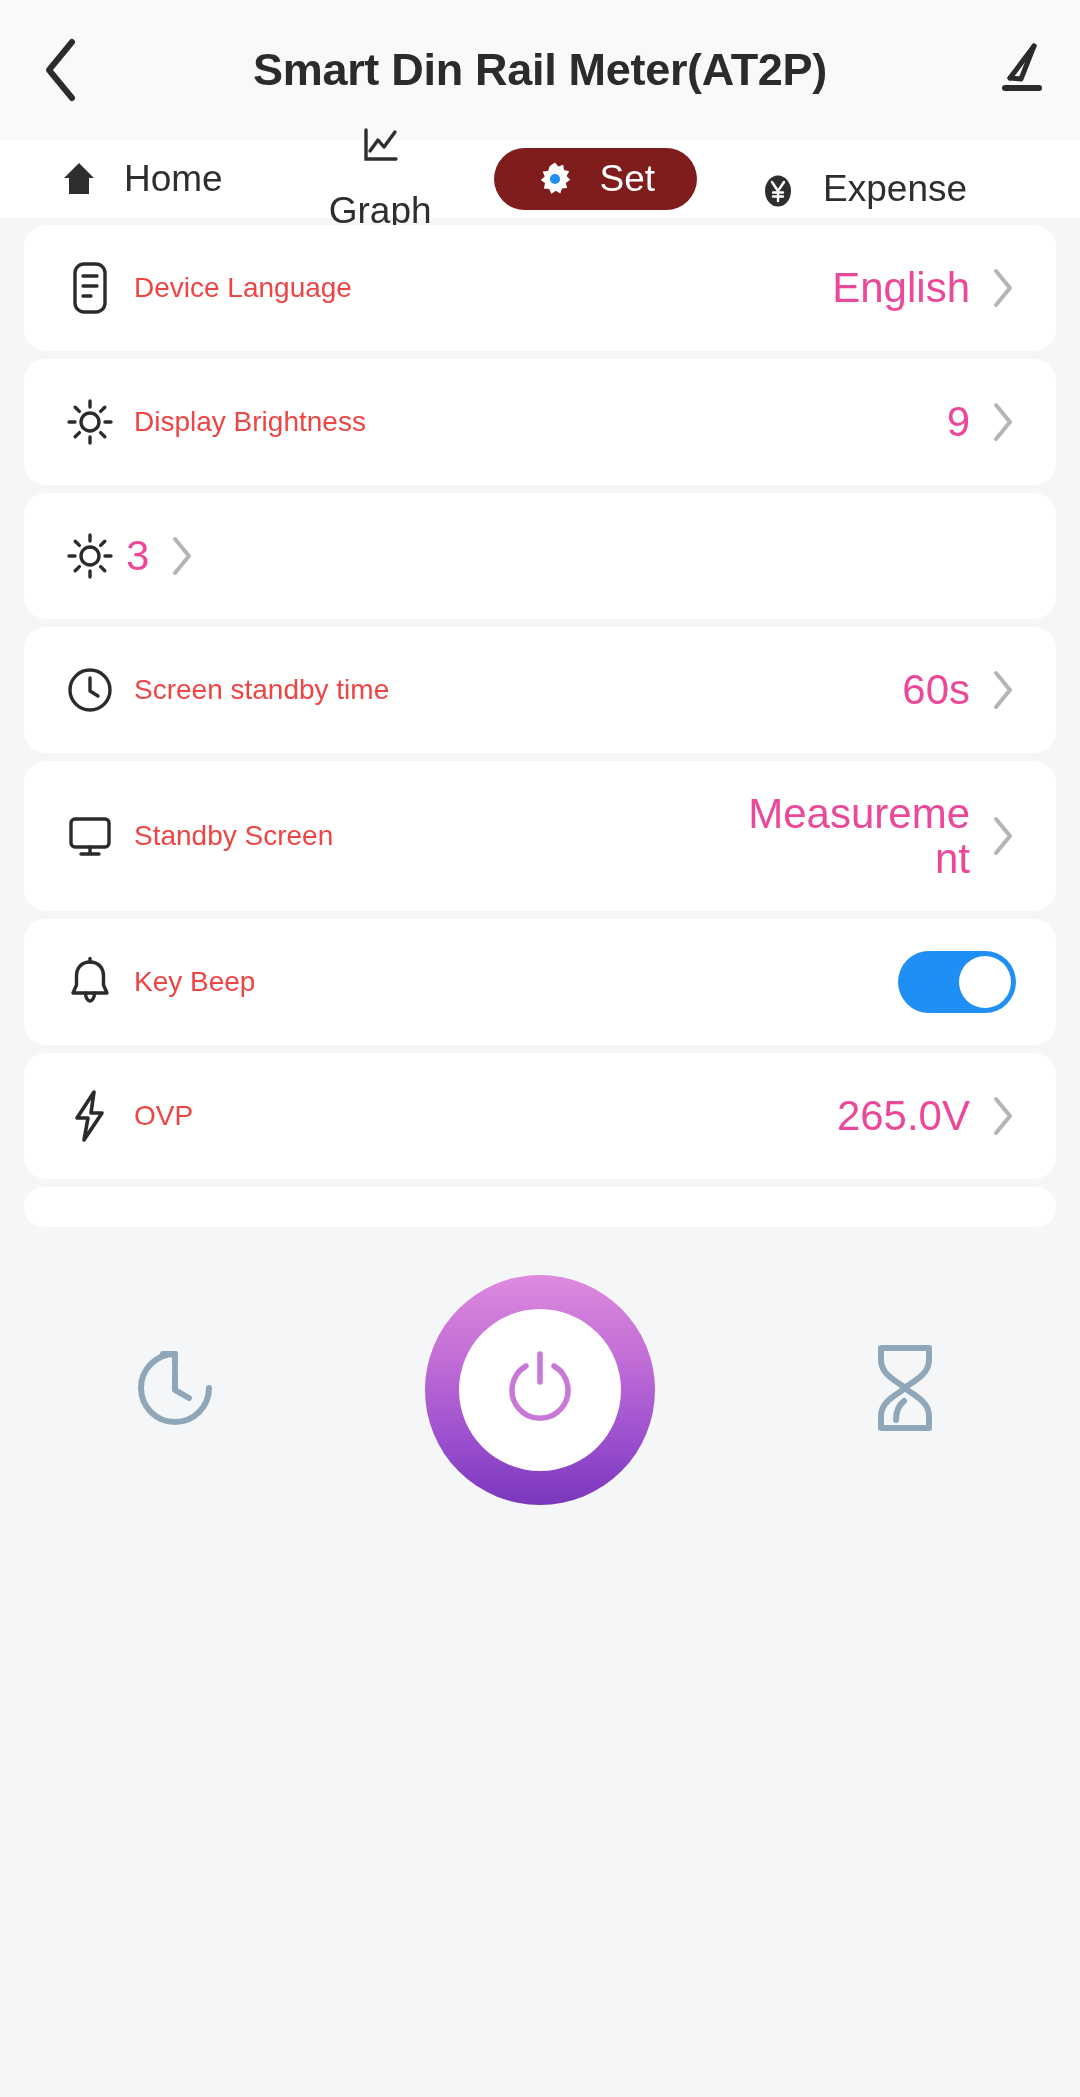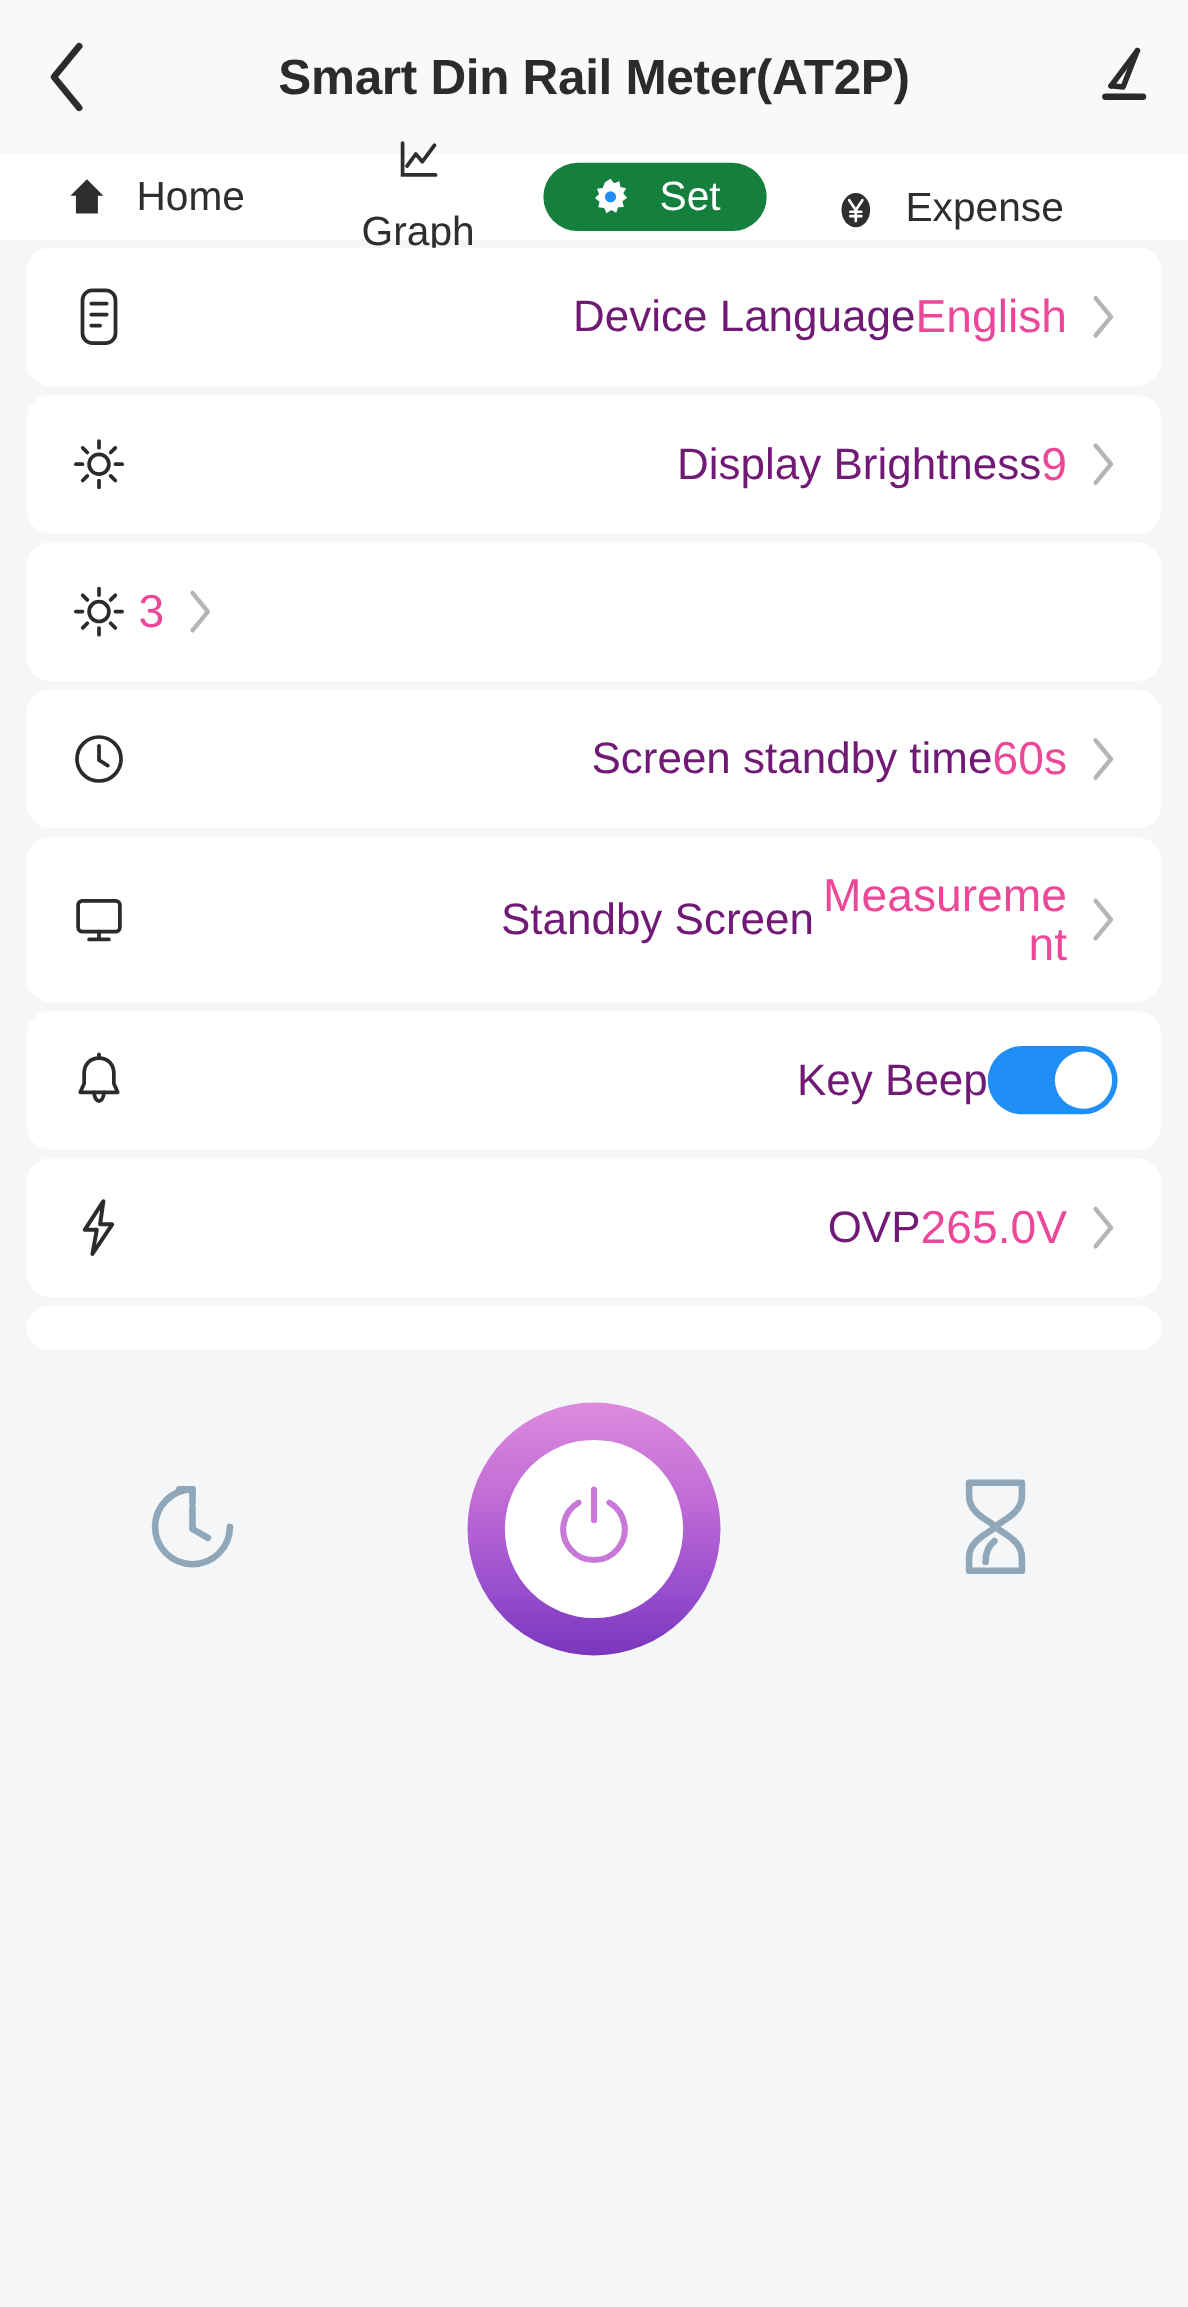--- a/index.html
+++ b/index.html
@@ -42,21 +42,21 @@
   .tab {
     display: flex; align-items: center; justify-content: center;
     gap: 26px; height: 62px; border-radius: 34px;
     color: #2e2e2e; font-size: 37px; padding: 0 26px;
     white-space: nowrap;
   }
   .tab-home    { margin-left: 34px; }
   .tab-graph   { margin-left: 54px; flex-direction: column; }
   .tab-set     { margin-left: 36px; }
   .tab-expense { margin-left: 36px; align-items: flex-end; }
-  .tab.active { background: #15803d; color: #ffffff; padding: 0 42px; }
+  .tab.active { background: #7f1d1d; color: #ffffff; padding: 0 42px; }
   .tab .ticon { display: flex; align-items: center; justify-content: center; }
 
   
   .list {
     position: absolute; top: 225px; left: 0; width: 1080px; height: 1345px;
     overflow: hidden;
   }
   .card {
     background: #ffffff;
     border-radius: 22px;
@@ -65,22 +65,22 @@
     padding: 0 36px 0 40px;
     position: relative;
   }
   .card.h1 { height: 126px; }
   .card.h2 { height: 150px; }
   .row-icon {
     width: 62px; min-width: 62px;
     display: flex; align-items: center; justify-content: flex-start;
   }
   .row-label {
-    font-size: 40px; color: #701a75; flex: 1;
-    margin-left: 8px; white-space: nowrap; text-align: right;
+    font-size: 28px; color: #ef4444; flex: 1;
+    margin-left: 8px; white-space: nowrap;
   }
   .row-value {
     font-size: 42px; color: #ec4899; text-align: right;
     margin-right: 16px; line-height: 1.08;
   }
   .row-value.wrap { width: 230px; white-space: normal; word-break: break-all; }
   .chev { width: 34px; display: flex; align-items: center; justify-content: center; }
 
   
   .toggle {

